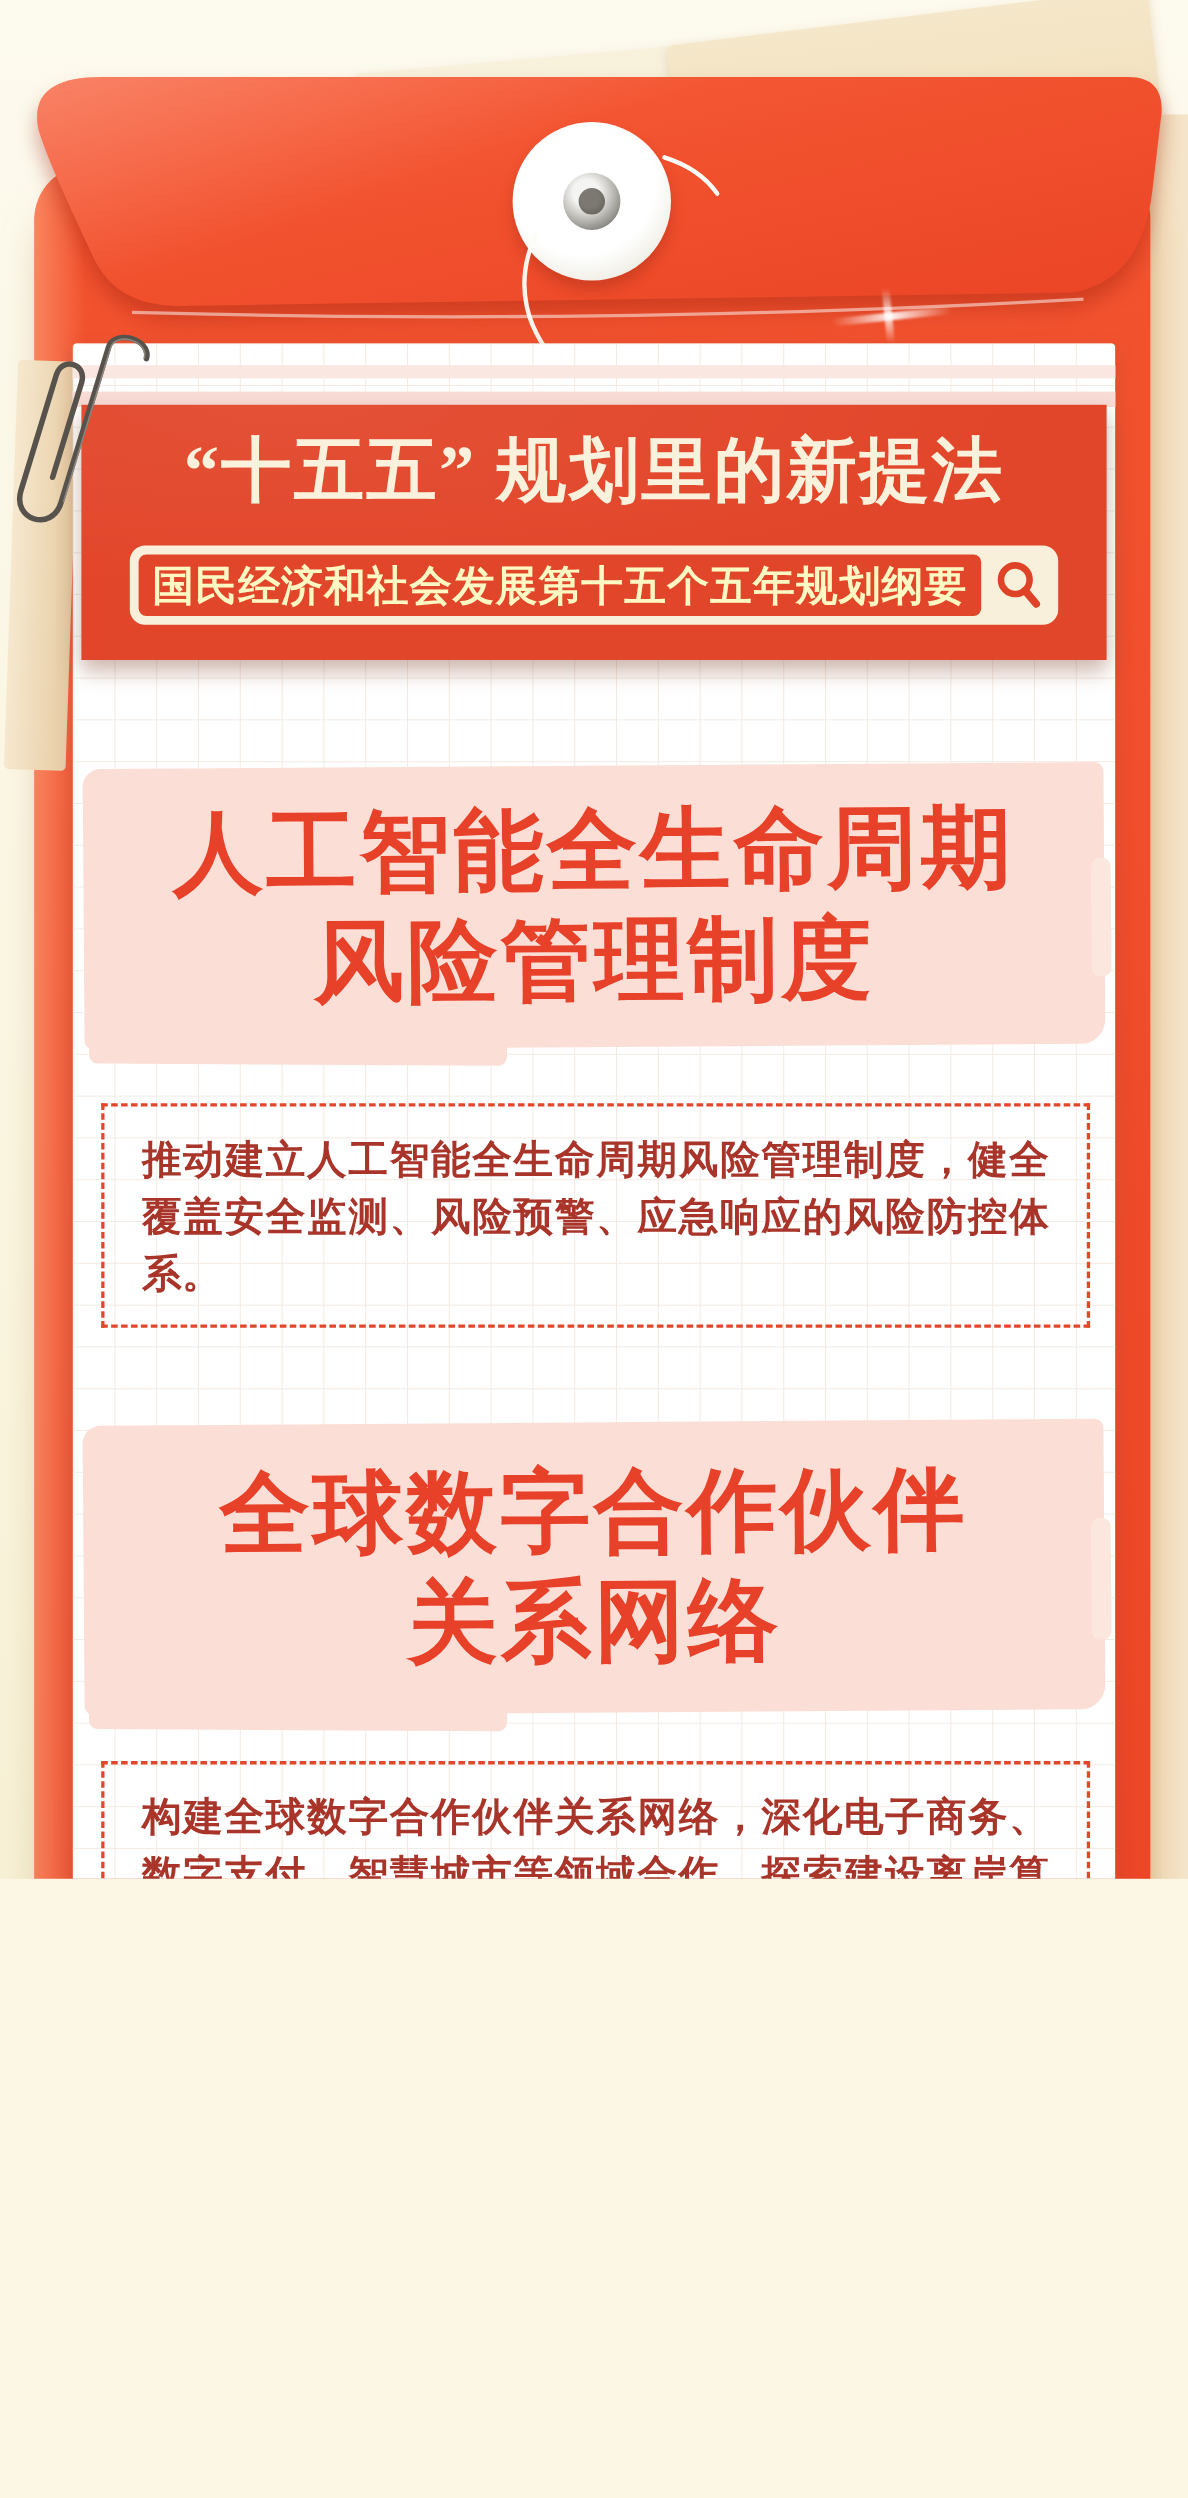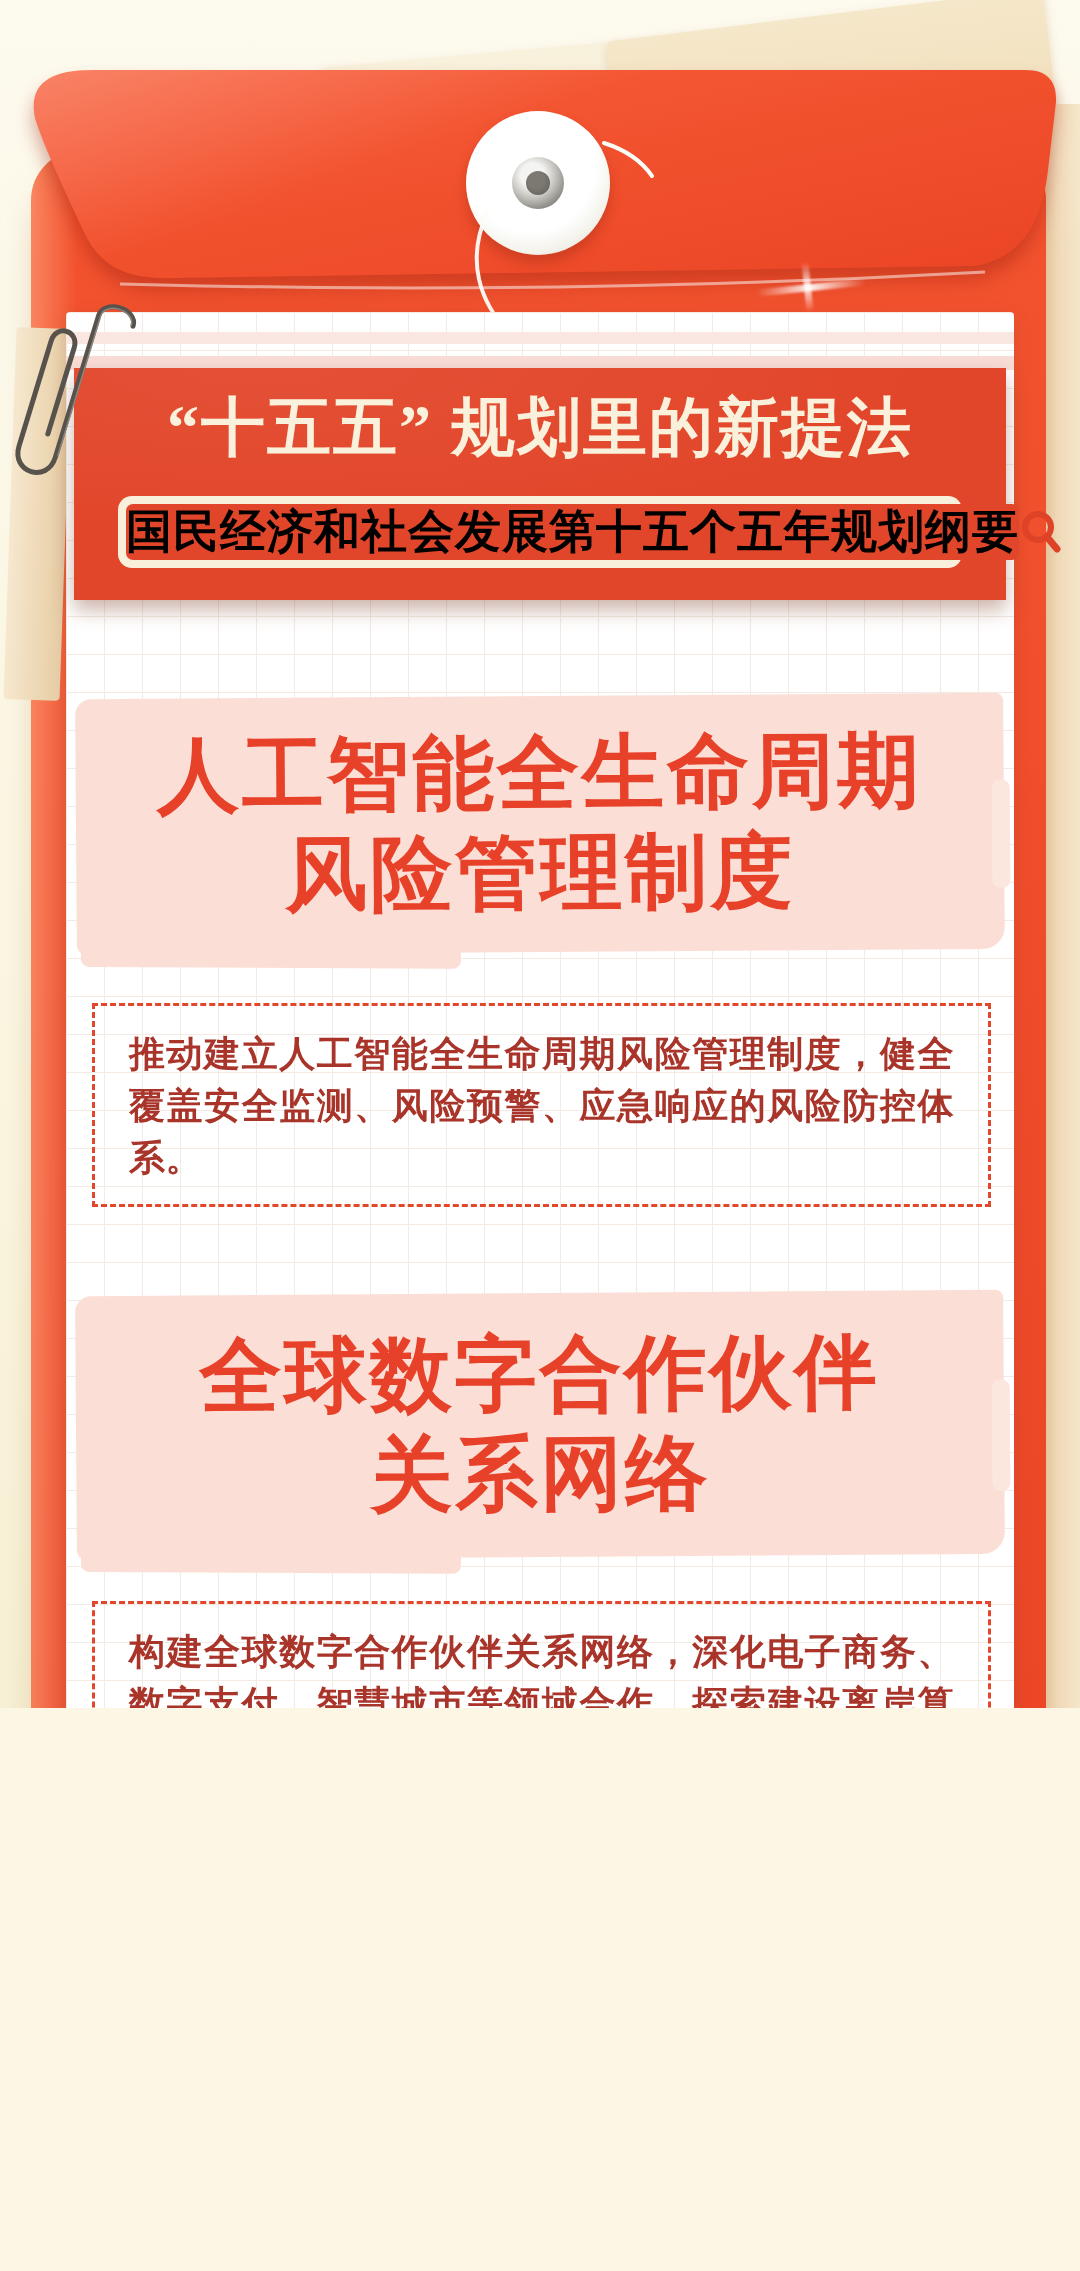--- a/index.html
+++ b/index.html
@@ -68,21 +68,21 @@
       #E2462A;
     box-shadow:0 10px 18px rgba(130,70,45,.4);}
   .header-title{margin-top:24px;text-align:center;
     font-family:"Liberation Serif","DejaVu Serif",serif;font-weight:700;
     font-size:64px;line-height:72px;color:#F9F1DC;letter-spacing:2px;white-space:nowrap;}
   .search-bar{position:absolute;left:44px;top:128px;width:844px;height:72px;
     background:#F8F0DA;border-radius:14px;display:flex;align-items:stretch;padding:0;box-sizing:border-box;}
   .search-text-box{flex:1;margin:8px 0 8px 8px;background:#E2462A;border-radius:7px;
     display:flex;align-items:center;justify-content:center;}
   .search-text{font-family:Liberation Sans, sans-serif;font-weight:700;
-    font-size:46px;color:#000000;letter-spacing:1px;white-space:nowrap;}
+    font-size:38px;color:#fef9c3;letter-spacing:1px;white-space:nowrap;}
   .search-icon-area{width:70px;display:flex;align-items:center;justify-content:center;}
 
   
   .highlight{position:absolute;left:10px;width:928px;background:#FBDFD6;
     transform:rotate(-.4deg);border-radius:16px 8px 22px 10px;}
   .highlight::before{content:"";position:absolute;left:4px;bottom:-14px;width:380px;height:26px;
     background:#FBDFD6;border-radius:8px;transform:rotate(.7deg);}
   .highlight::after{content:"";position:absolute;right:-6px;top:34%;width:18px;height:42%;
     background:#FCE7DF;border-radius:8px;}
   .hl-1{top:384px;height:256px;}

